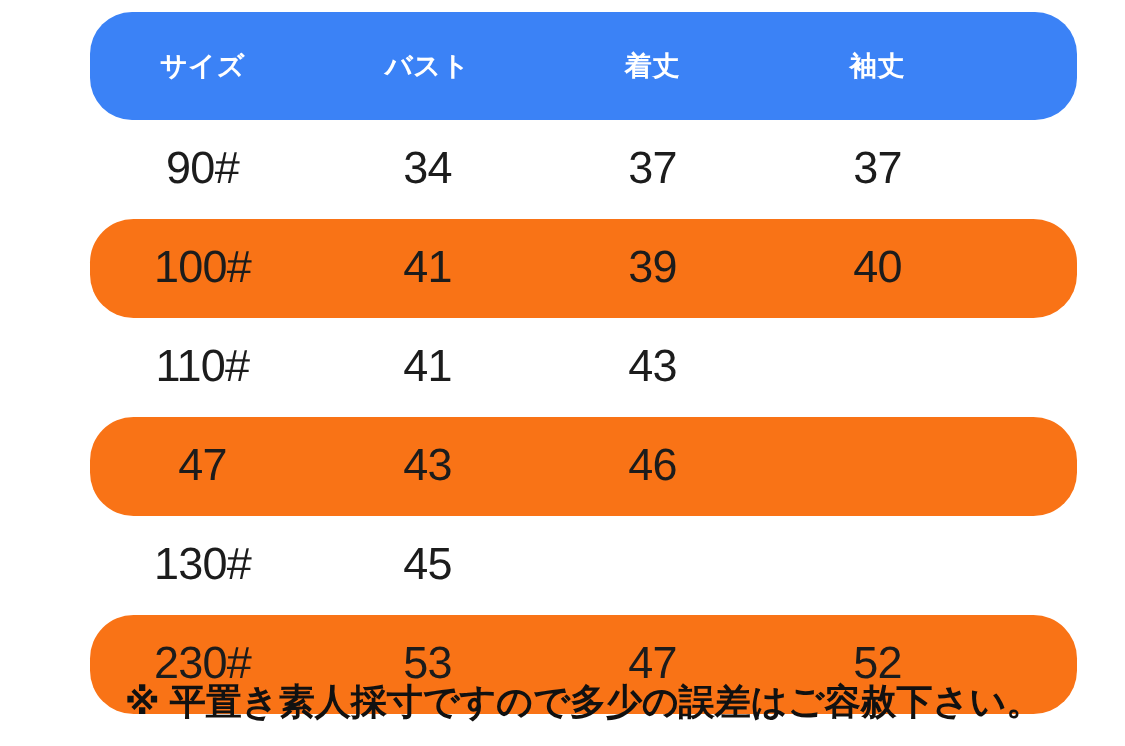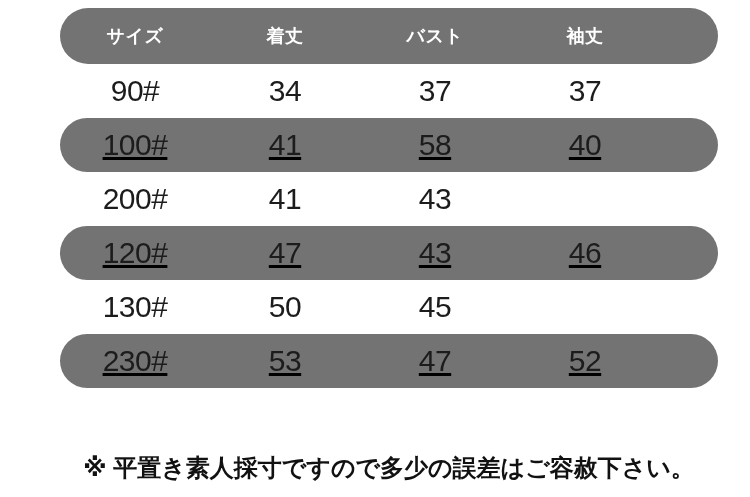--- a/index.html
+++ b/index.html
@@ -12,44 +12,43 @@
     overflow: hidden;
     position: relative;
   }
   .size-table {
     position: absolute;
     left: 60px;
     top: 8px;
     width: 658px;
   }
   .header-row {
-    height: 56px;
-    background: #737373;
+    height: 72px;
+    background: #3b82f6;
     border-radius: 28px;
     display: grid;
     grid-template-columns: repeat(4, 150px);
     align-items: center;
   }
   .hcell {
     color: #ffffff;
     font-size: 18px;
     font-weight: bold;
     text-align: center;
     letter-spacing: 0.5px;
   }
   .row {
-    height: 54px;
+    height: 66px;
     display: grid;
     grid-template-columns: repeat(4, 150px);
     align-items: center;
     border-radius: 29px;
   }
   .row.alt {
-    background: #737373;
-    text-decoration: underline;
+    background: #f97316;
   }
   .cell {
     text-align: center;
     font-size: 30px;
     font-weight: 400;
     color: #1c1c1c;
     letter-spacing: -0.5px;
   }
   .note {
     position: absolute;
@@ -61,55 +60,53 @@
     font-weight: bold;
     color: #111111;
   }
 </style>
 </head>
 <body>
 
 <div class="size-table">
   <div class="header-row">
     <div class="hcell">サイズ</div>
+    <div class="hcell">バスト</div>
     <div class="hcell">着丈</div>
-    <div class="hcell">バスト</div>
     <div class="hcell">袖丈</div>
   </div>
 
   <div class="row">
     <div class="cell">90#</div>
     <div class="cell">34</div>
     <div class="cell">37</div>
     <div class="cell">37</div>
   </div>
 
   <div class="row alt">
     <div class="cell">100#</div>
     <div class="cell">41</div>
-    <div class="cell">58</div>
+    <div class="cell">39</div>
     <div class="cell">40</div>
   </div>
 
   <div class="row">
-    <div class="cell">200#</div>
+    <div class="cell">110#</div>
     <div class="cell">41</div>
     <div class="cell">43</div>
   </div>
 
   <div class="row alt">
-    <div class="cell">120#</div>
     <div class="cell">47</div>
     <div class="cell">43</div>
     <div class="cell">46</div>
   </div>
 
   <div class="row">
     <div class="cell">130#</div>
-    <div class="cell">50</div>
     <div class="cell">45</div>
   </div>
 
   <div class="row alt">
     <div class="cell">230#</div>
     <div class="cell">53</div>
     <div class="cell">47</div>
     <div class="cell">52</div>
   </div>
 </div>

